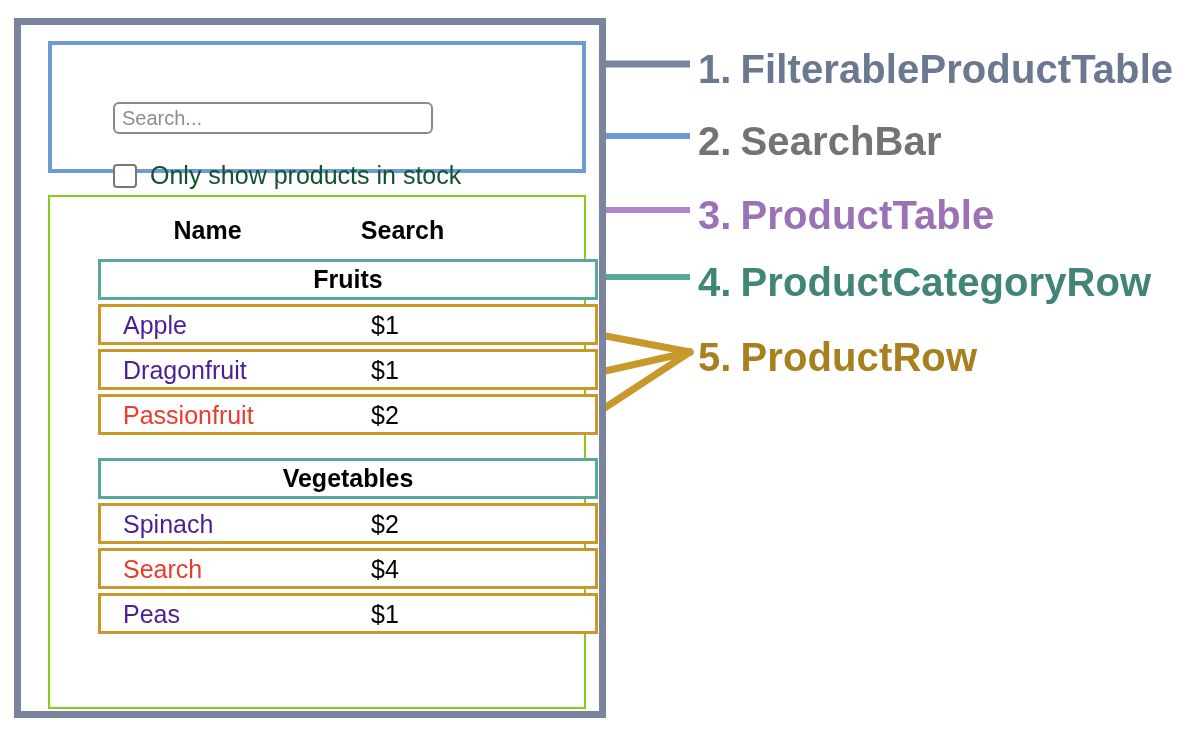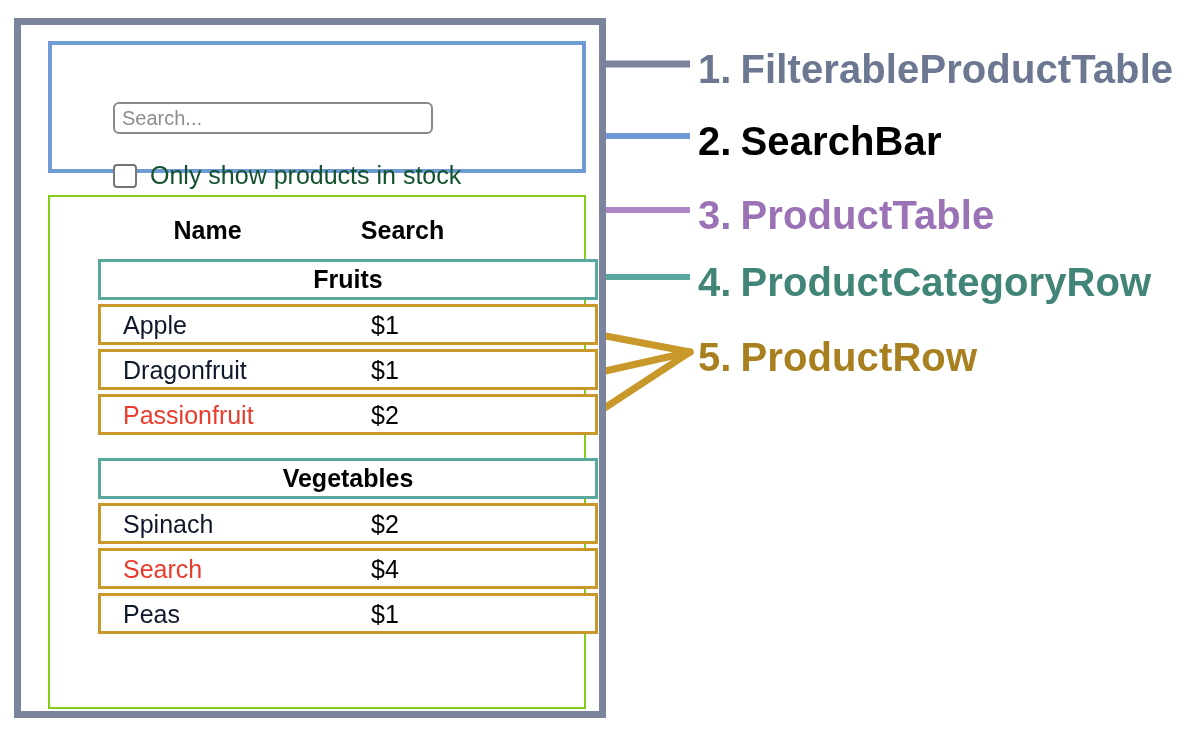--- a/index.html
+++ b/index.html
@@ -172,21 +172,21 @@
     background: #ffffff;
     position: relative;
     margin-top: 4px;
   }
   .product-row .cell-name {
     position: absolute;
     left: 22px;
     top: 50%;
     transform: translateY(-50%);
     font-size: 25px;
-    color: #0f172a;
+    color: #4c1d95;
     white-space: nowrap;
   }
   .product-row.out-of-stock .cell-name {
     color: #ea3b2c;
   }
   .product-row .cell-price {
     position: absolute;
     left: 270px;
     top: 50%;
     transform: translateY(-50%);
@@ -282,21 +282,21 @@
         </div>
 
       </div>
     </div>
   </div>
 
   <div class="legend-item" style="left:698px; top:47px; color:#6c7891;">
     <span class="legend-num">1.</span><span>FilterableProductTable</span>
   </div>
 
-  <div class="legend-item" style="left:698px; top:119px; color:#000000;">
+  <div class="legend-item" style="left:698px; top:119px; color:#737373;">
     <span class="legend-num">2.</span><span>SearchBar</span>
   </div>
 
   <div class="legend-item" style="left:698px; top:193px; color:#9a72b5;">
     <span class="legend-num">3.</span><span>ProductTable</span>
   </div>
 
   <div class="legend-item" style="left:698px; top:260px; color:#418478;">
     <span class="legend-num">4.</span><span>ProductCategoryRow</span>
   </div>

